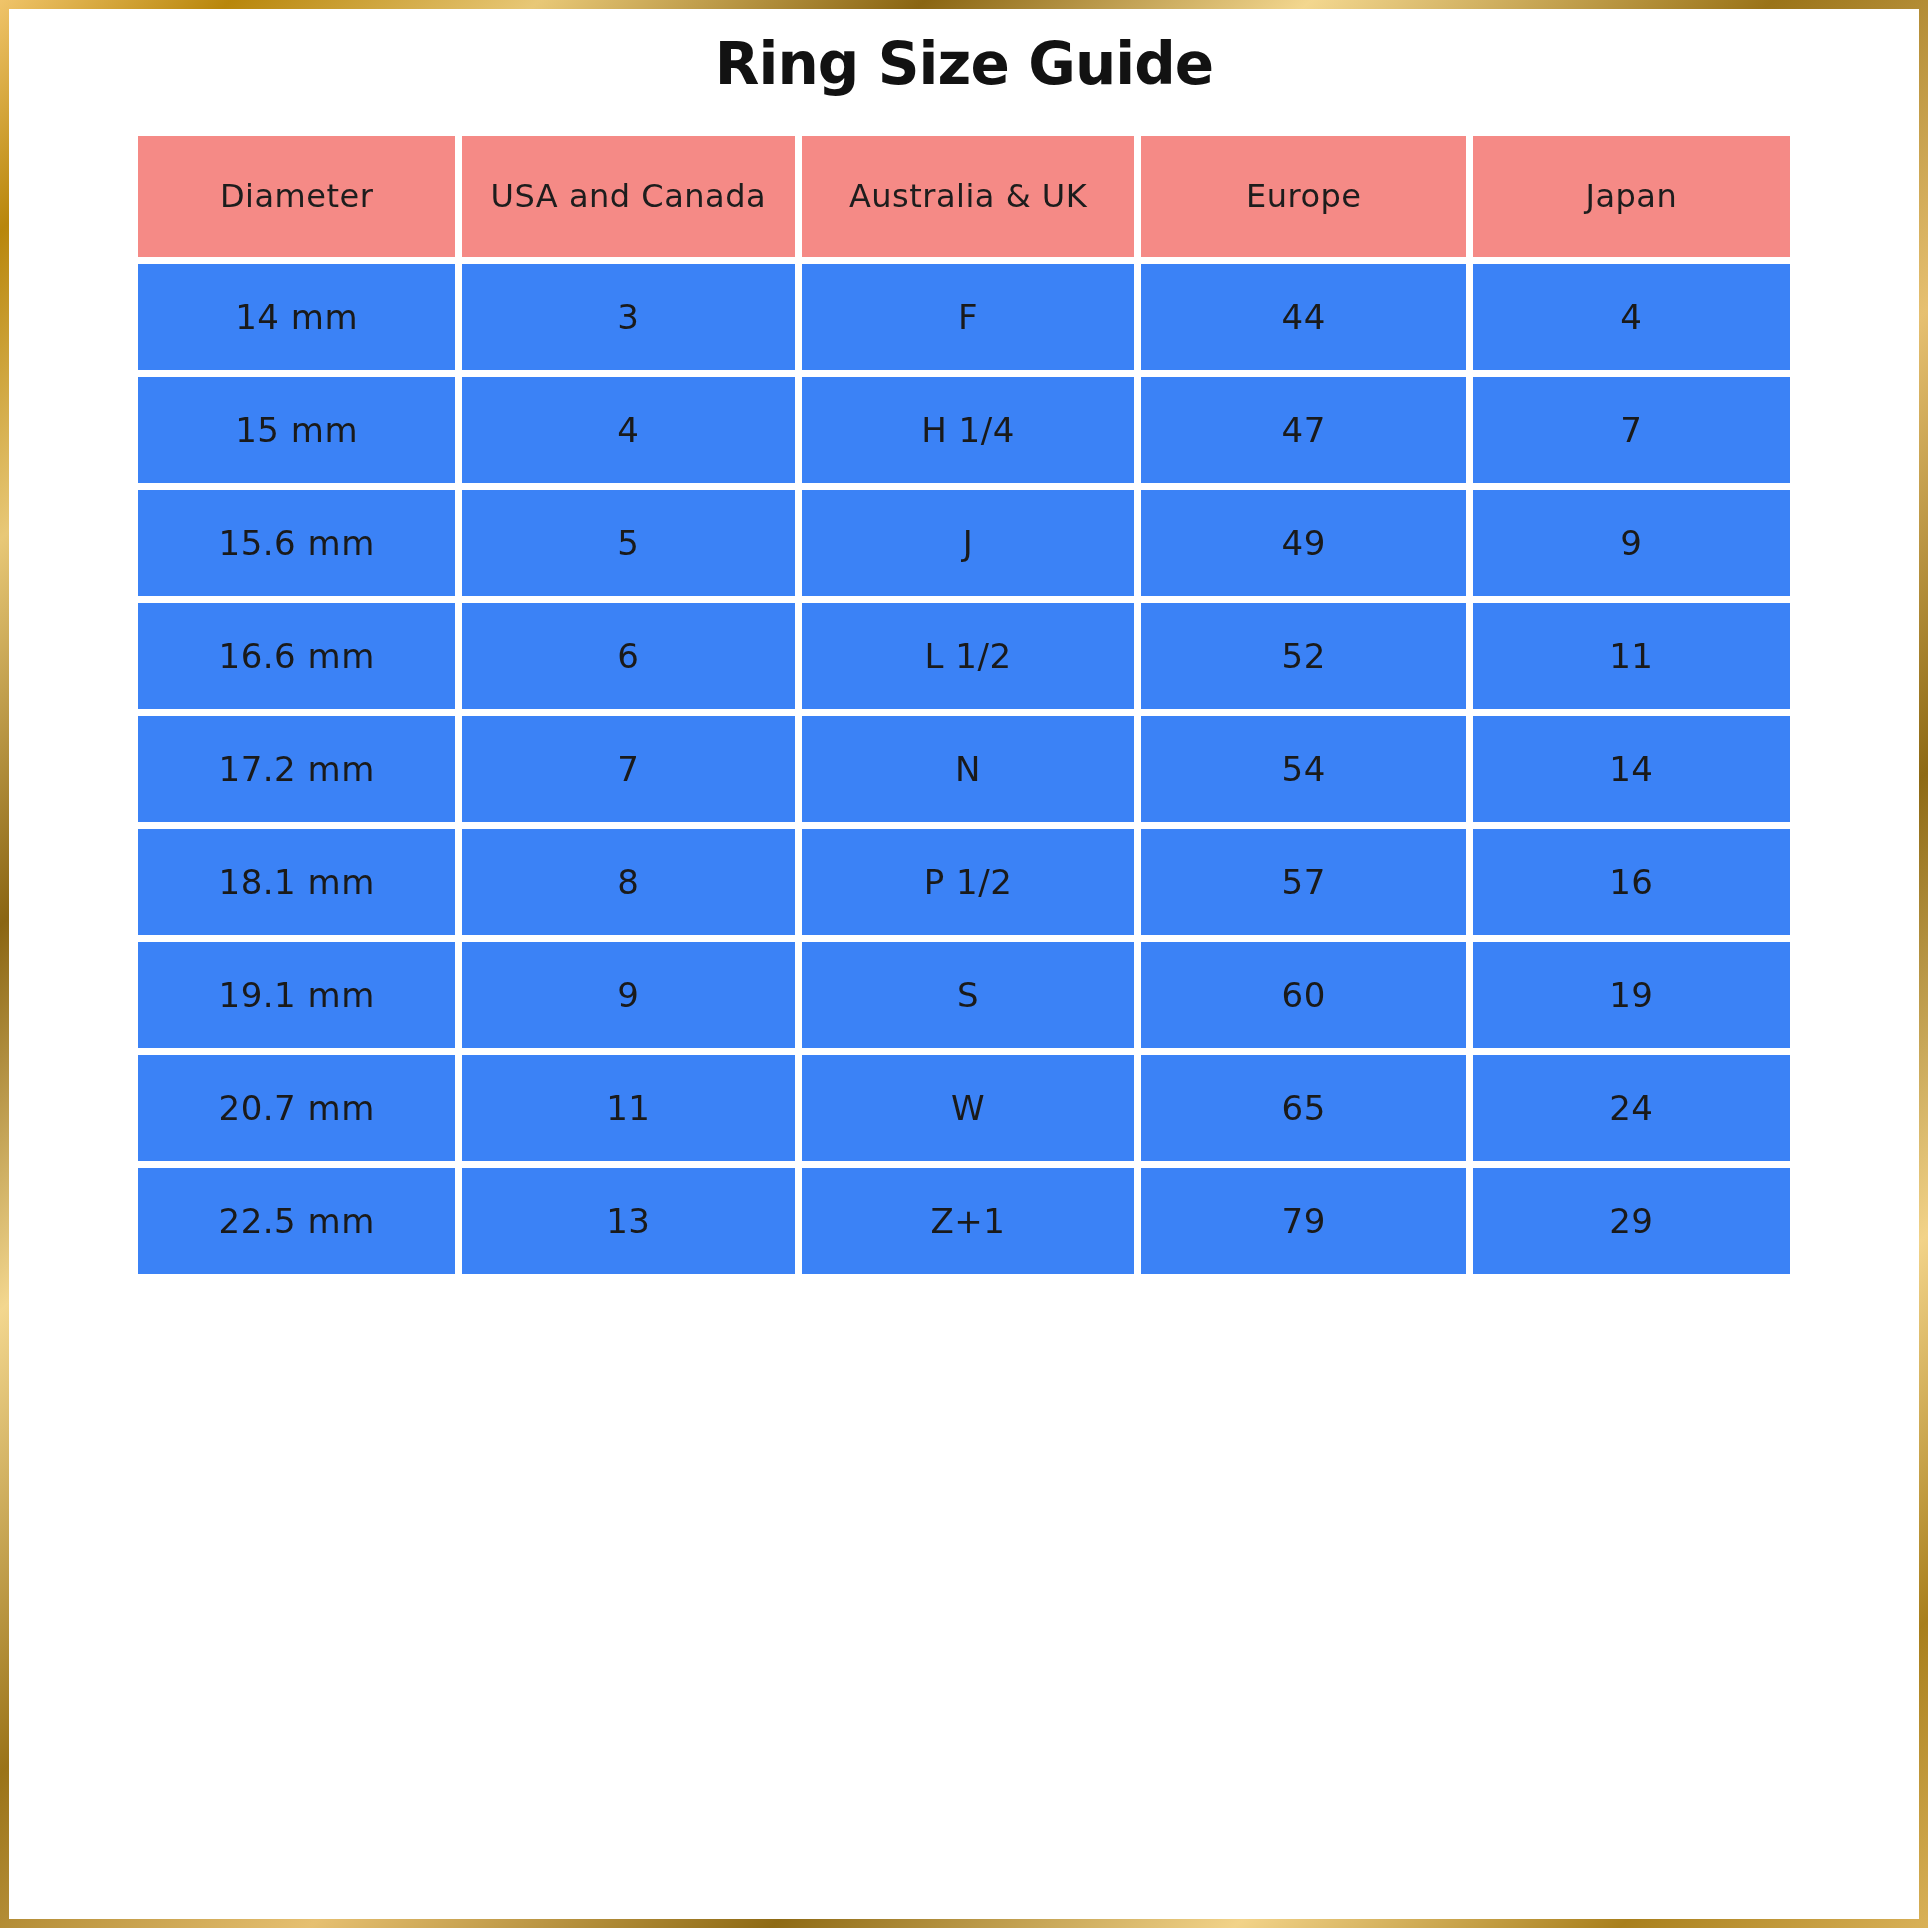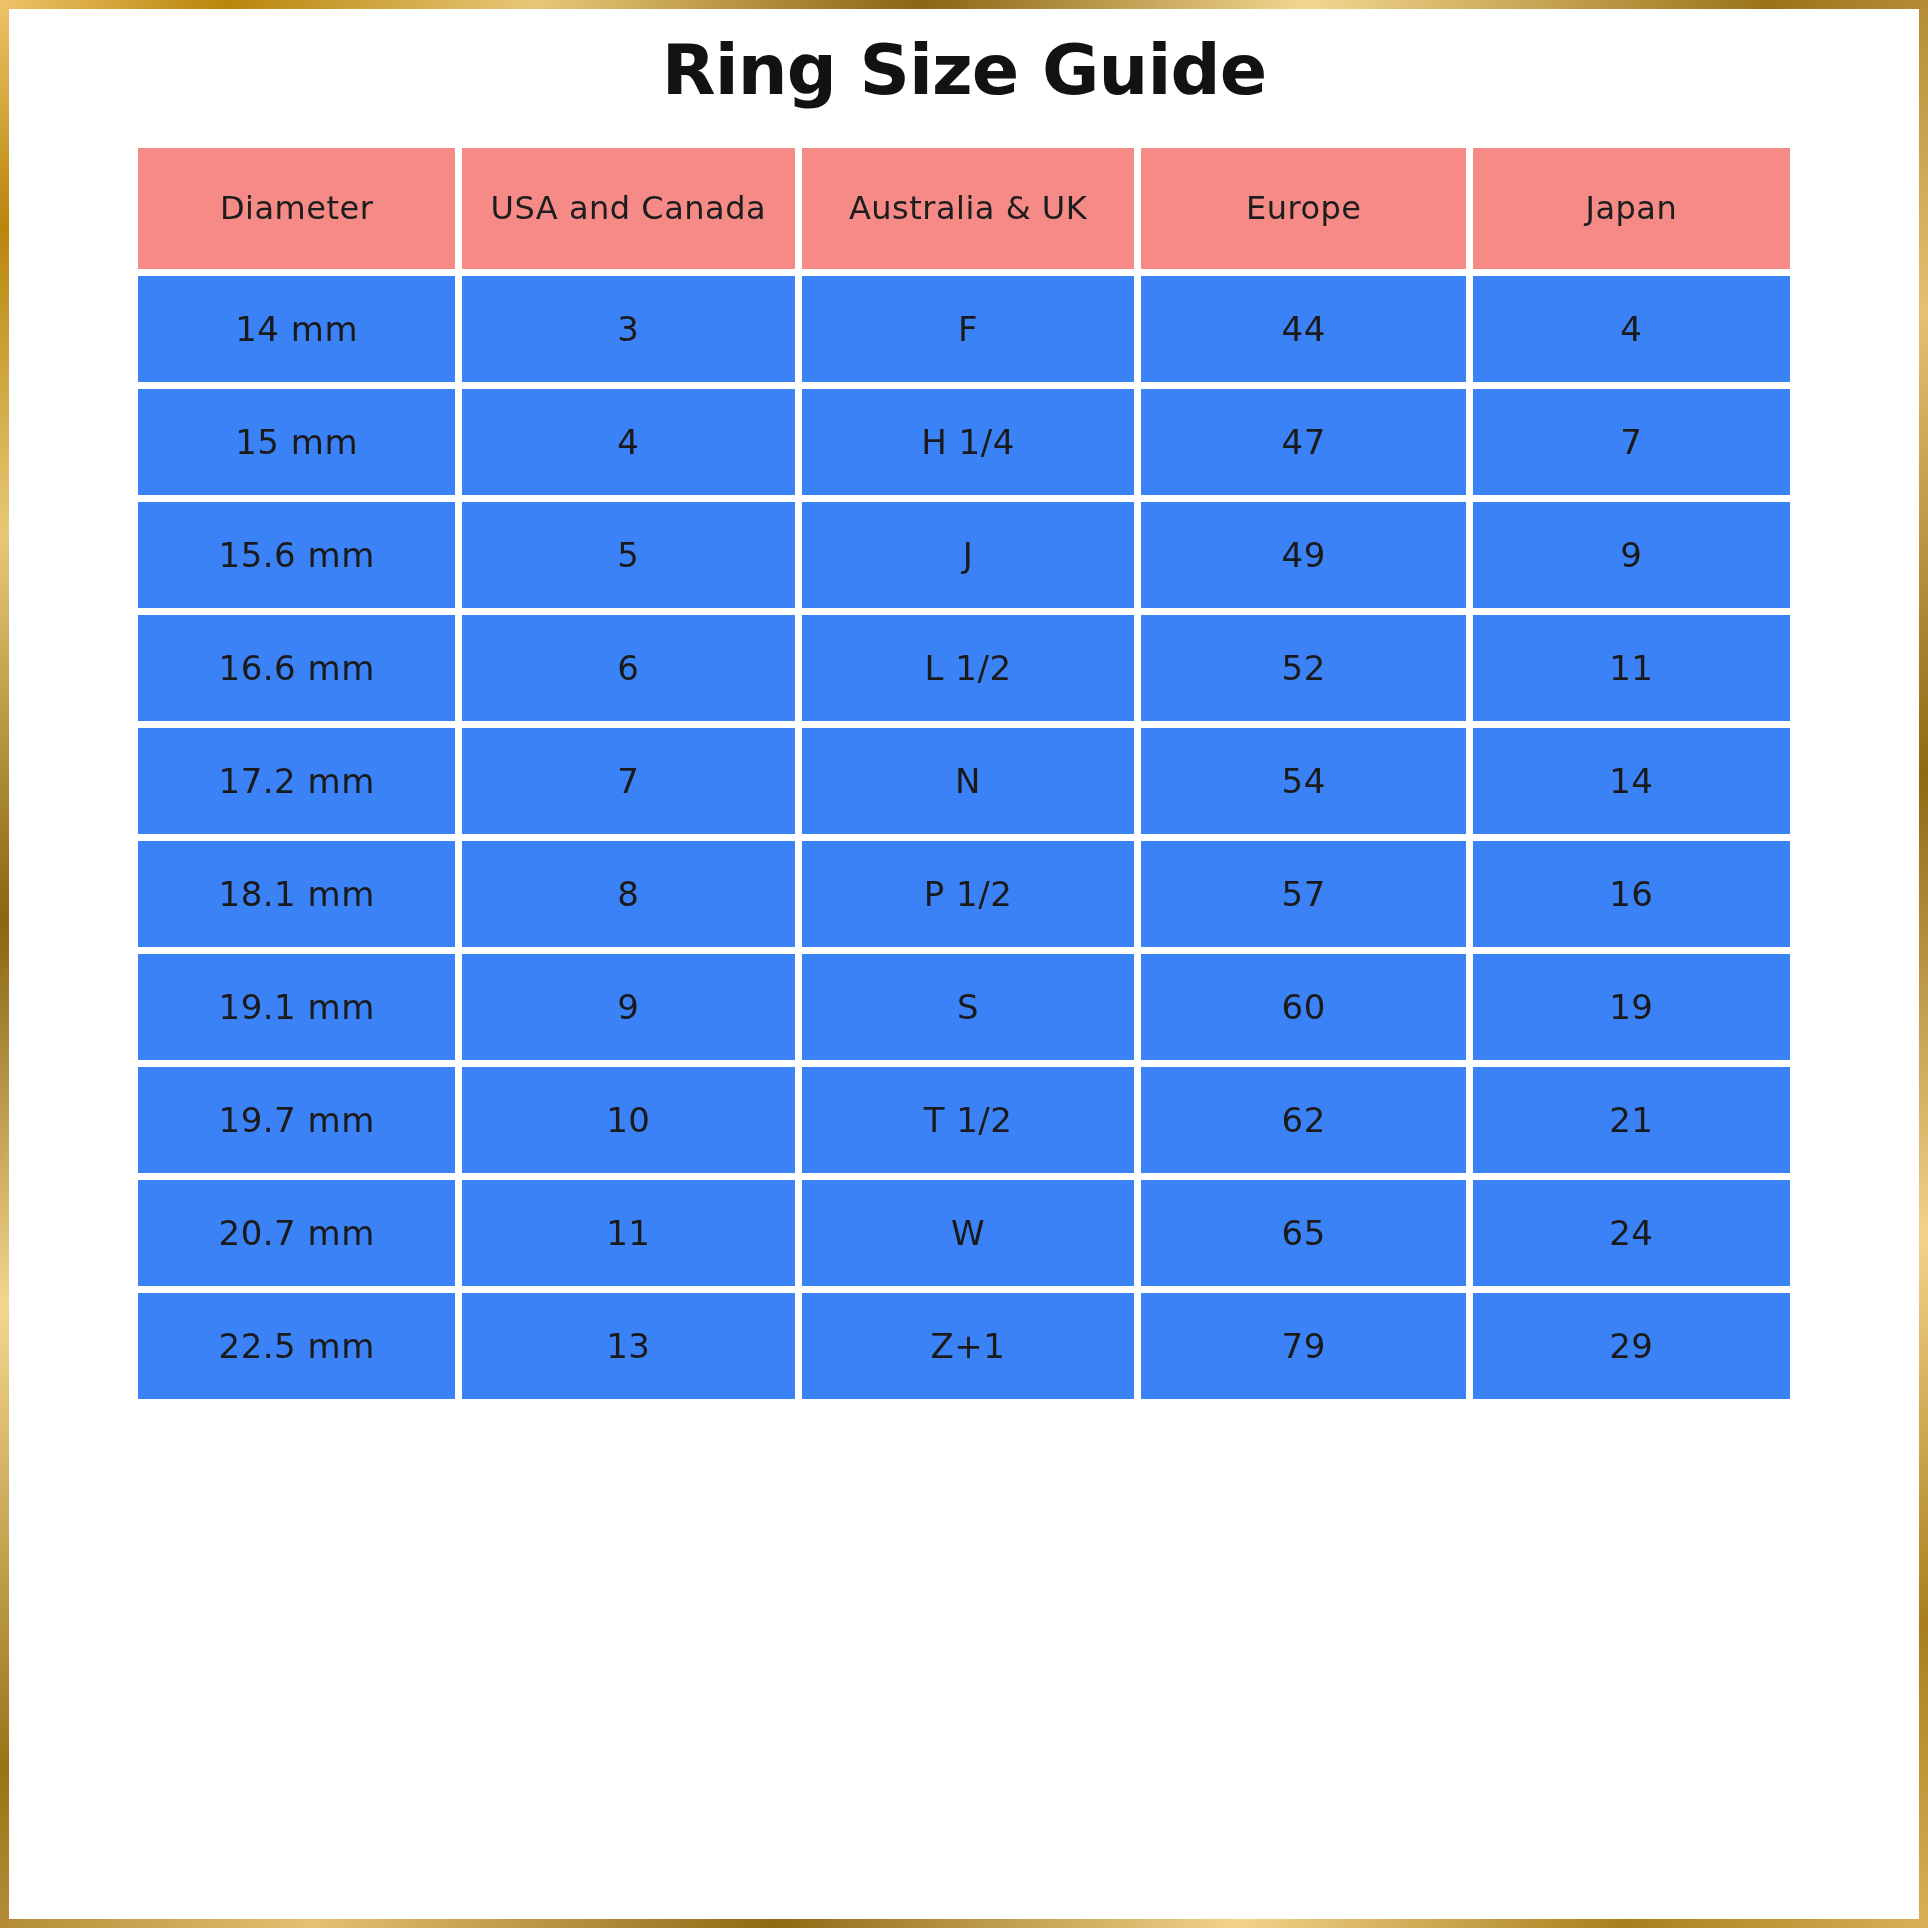--- a/index.html
+++ b/index.html
@@ -38,21 +38,21 @@
     position: relative;
     width: 100%;
     height: 100%;
     background: #ffffff;
     box-sizing: border-box;
   }
 
   
   #title {
     text-align: center;
-    font-size: 70px;
+    font-size: 58px;
     font-weight: bold;
     letter-spacing: -0.9px;
     color: #121212;
     padding-top: 24.5px;
     line-height: 1.05;
     font-family: "DejaVu Sans", sans-serif;
   }
 
   
   #table-wrap {
@@ -163,27 +163,20 @@
             <td>16</td>
           </tr>
           <tr>
             <td>19.1 mm</td>
             <td>9</td>
             <td>S</td>
             <td>60</td>
             <td>19</td>
           </tr>
           <tr>
-            <td>19.7 mm</td>
-            <td>10</td>
-            <td>T 1/2</td>
-            <td>62</td>
-            <td>21</td>
-          </tr>
-          <tr>
             <td>20.7 mm</td>
             <td>11</td>
             <td>W</td>
             <td>65</td>
             <td>24</td>
           </tr>
           <tr>
             <td>22.5 mm</td>
             <td>13</td>
             <td>Z+1</td>

